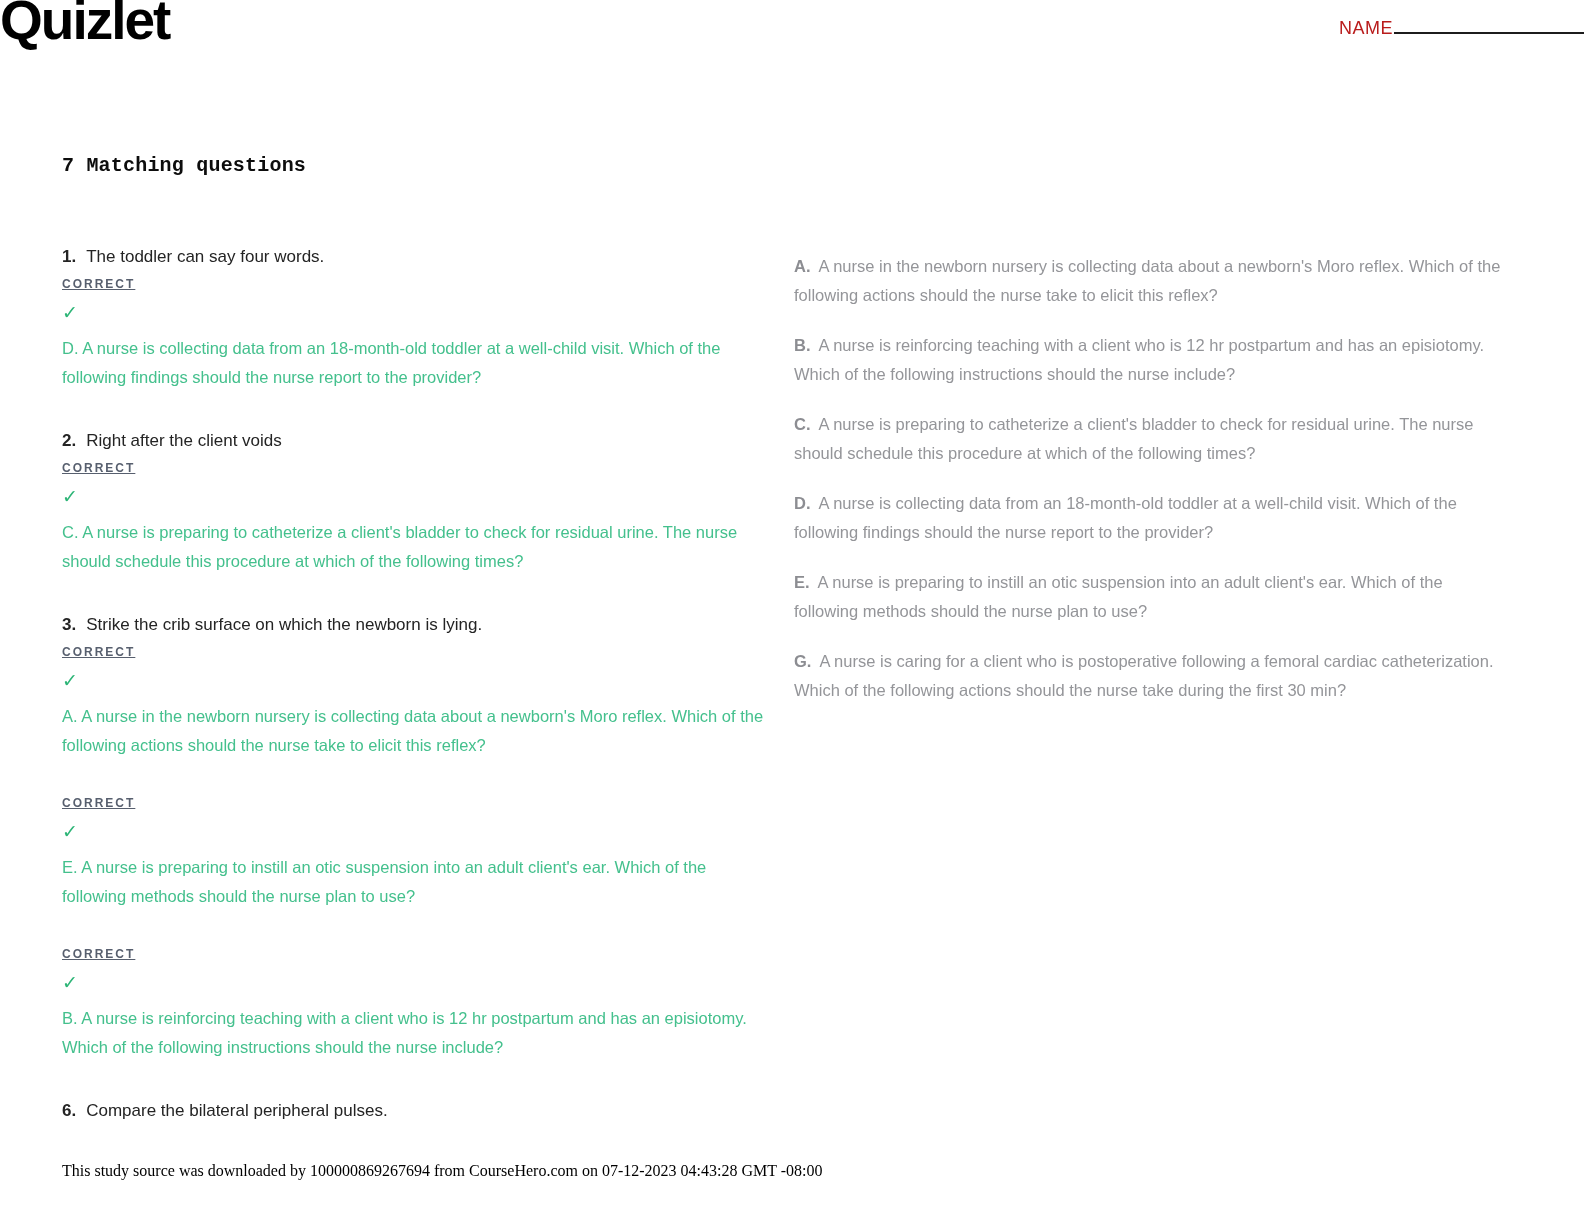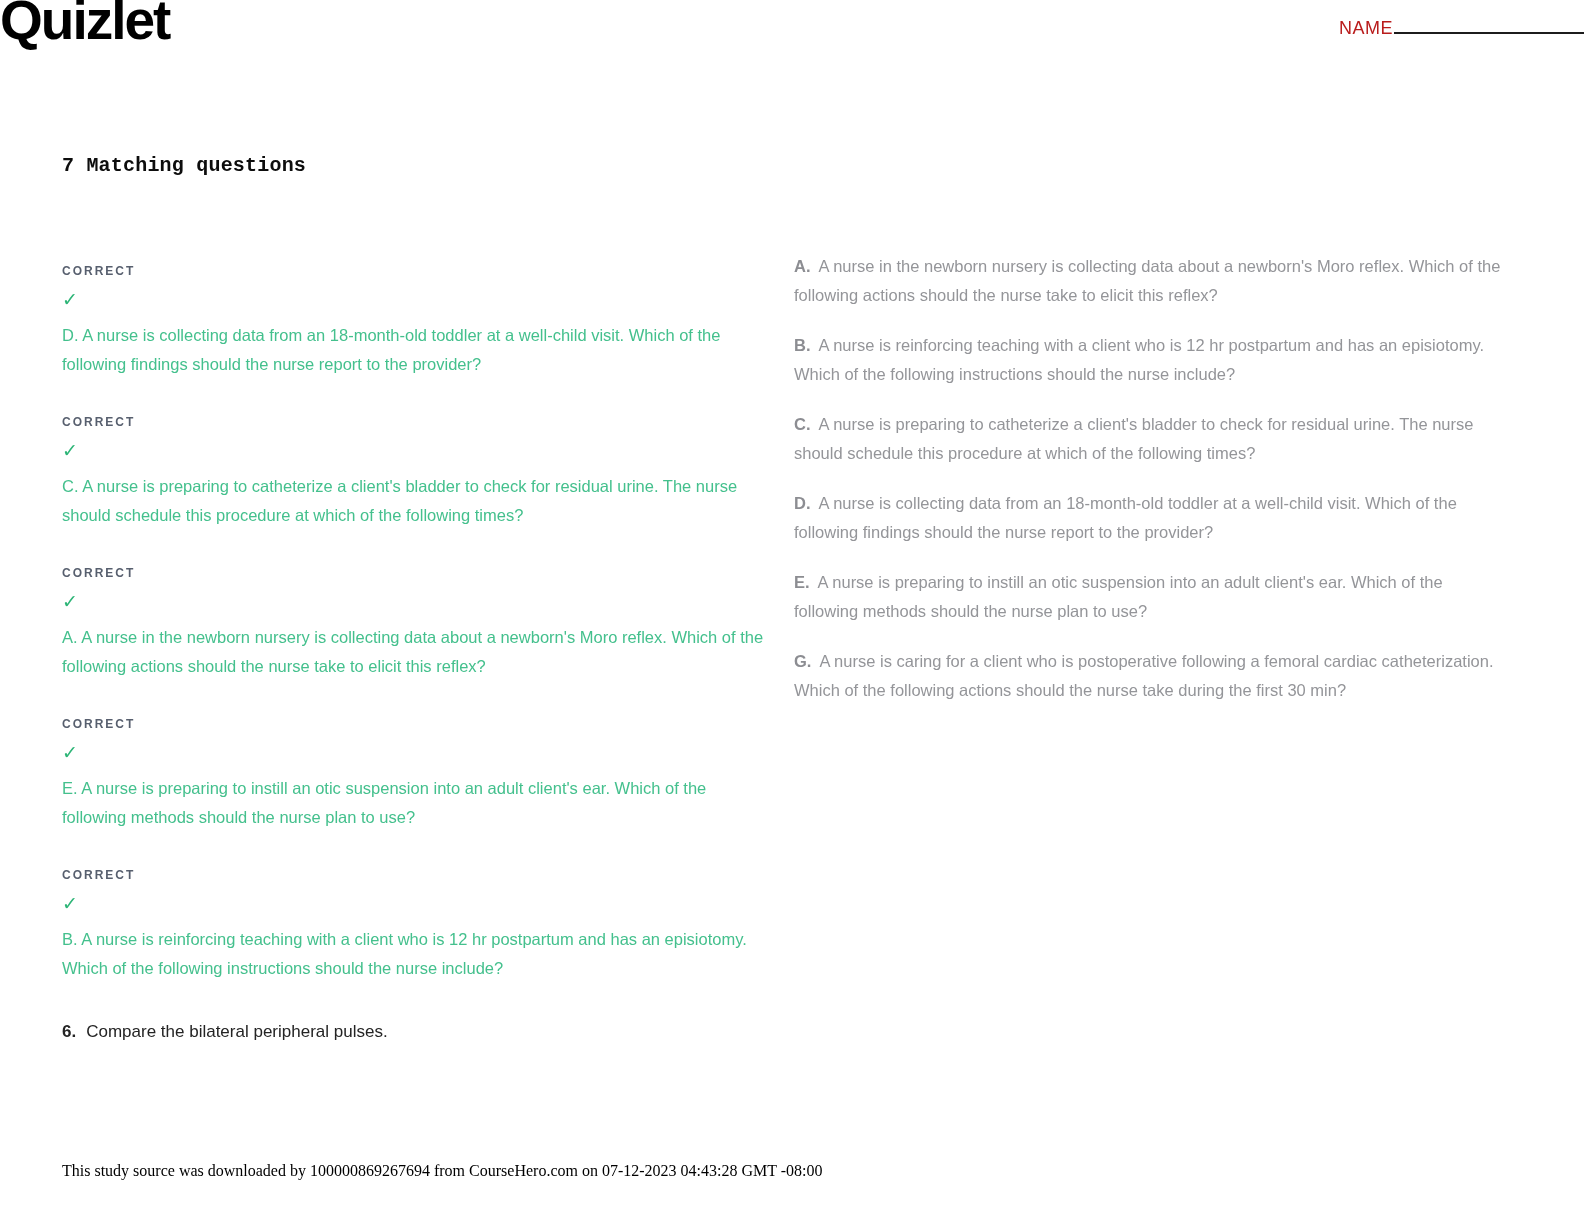--- a/index.html
+++ b/index.html
@@ -41,23 +41,23 @@
     display: flex; align-items: flex-start;
   }
   .col-left  { width: 712px; padding-top: 6px; }
   .col-right { width: 716px; margin-left: 20px; padding-top: 14px; }
 
   
   .q-block { margin-bottom: 37px; }
   .q-line { font-size: 17px; line-height: 26px; color: #242424; }
   .q-num  { font-weight: bold; margin-right: 10px; }
   .correct {
-    margin-top: 20px;
+    margin-top: 7px;
     font-size: 12px; line-height: 15px; font-weight: bold;
-    letter-spacing: 2px; color: #575f6e;
+    letter-spacing: 2px; color: #575f6e; text-decoration: underline;
   }
   .check {
     margin-top: 8px;
     font-size: 19px; line-height: 26px;
     color: #2db577;
   }
   .answer {
     margin-top: 8px;
     font-size: 16.5px; line-height: 28.5px;
     color: #44c08d;
@@ -89,32 +89,41 @@
     <span>NAME</span><span class="name-underline"></span>
   </div>
 
   <div class="heading">7 Matching questions</div>
 
   <div class="columns">
 
     <div class="col-left">
 
       <div class="q-block">
+        <div class="q-line">
+          <span class="q-num">1.</span><span>The toddler can say four words.</span>
+        </div>
         <div class="correct">CORRECT</div>
         <div class="check">✓</div>
         <div class="answer">D. A nurse is collecting data from an 18-month-old toddler at a well-child visit. Which of the following findings should the nurse report to the provider?</div>
       </div>
 
       <div class="q-block">
+        <div class="q-line">
+          <span class="q-num">2.</span><span>Right after the client voids</span>
+        </div>
         <div class="correct">CORRECT</div>
         <div class="check">✓</div>
         <div class="answer">C. A nurse is preparing to catheterize a client's bladder to check for residual urine. The nurse should schedule this procedure at which of the following times?</div>
       </div>
 
       <div class="q-block">
+        <div class="q-line">
+          <span class="q-num">3.</span><span>Strike the crib surface on which the newborn is lying.</span>
+        </div>
         <div class="correct">CORRECT</div>
         <div class="check">✓</div>
         <div class="answer">A. A nurse in the newborn nursery is collecting data about a newborn's Moro reflex. Which of the following actions should the nurse take to elicit this reflex?</div>
       </div>
 
       <div class="q-block">
         <div class="correct">CORRECT</div>
         <div class="check">✓</div>
         <div class="answer">E. A nurse is preparing to instill an otic suspension into an adult client's ear. Which of the following methods should the nurse plan to use?</div>
       </div>

